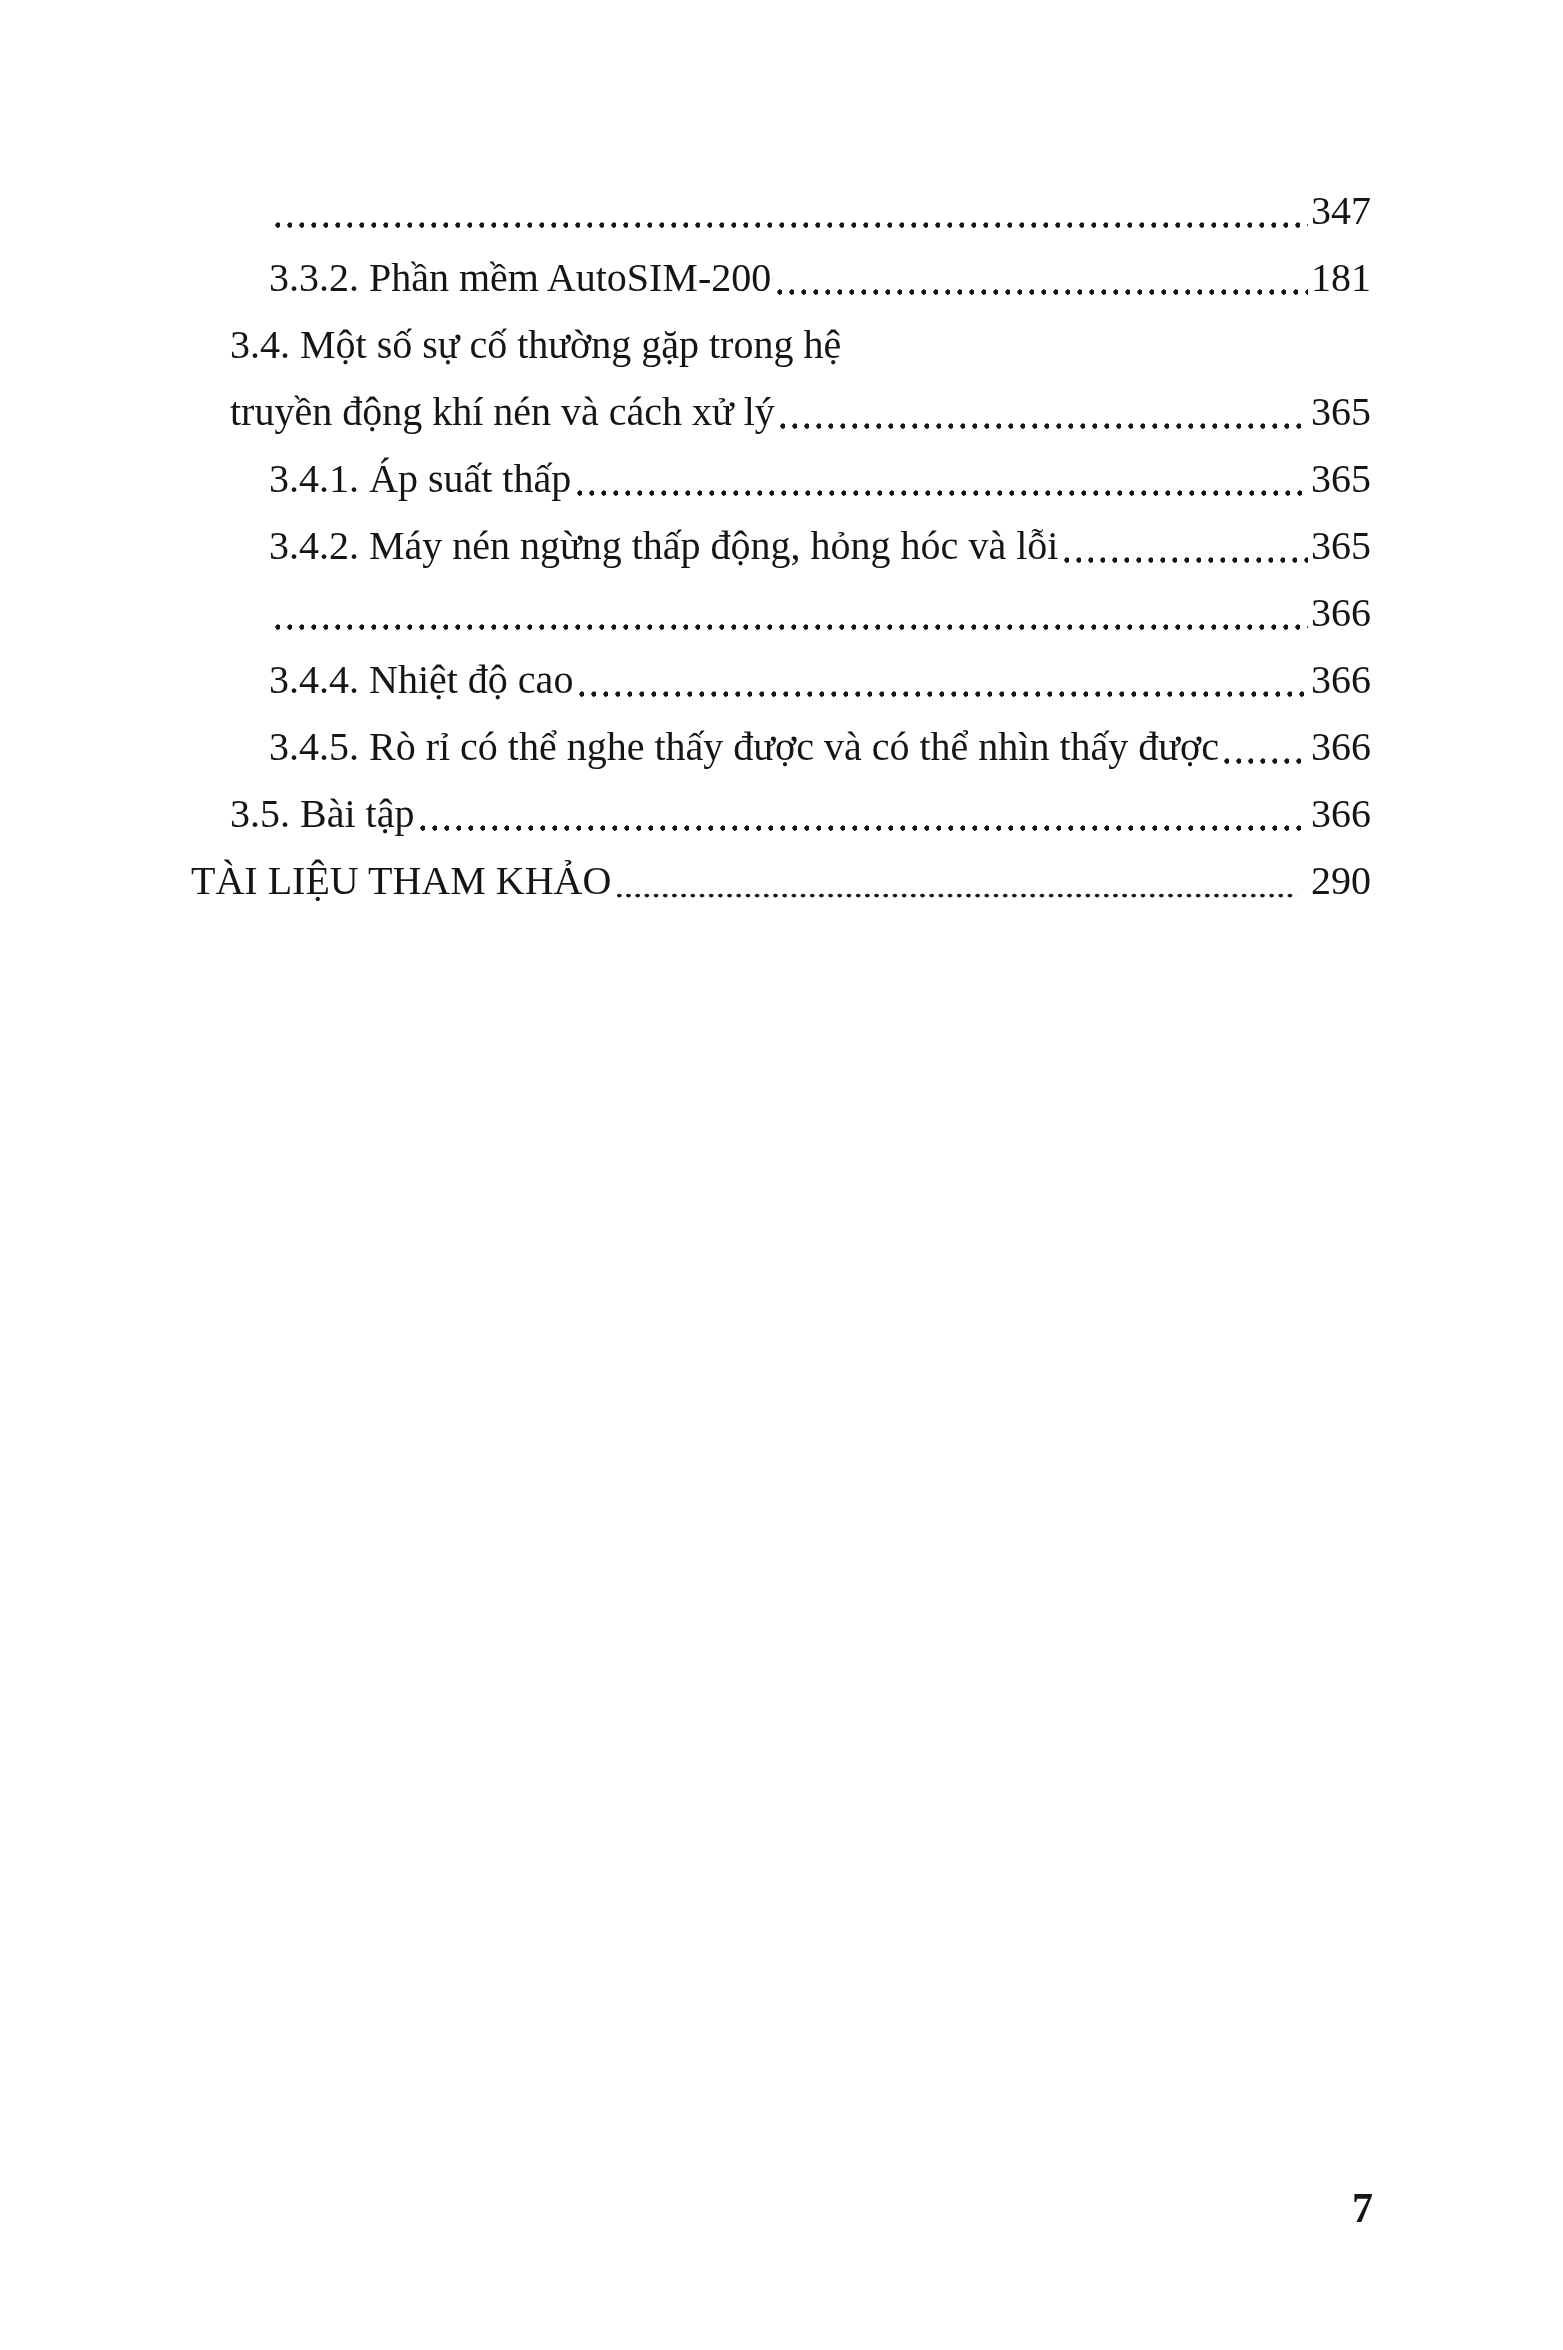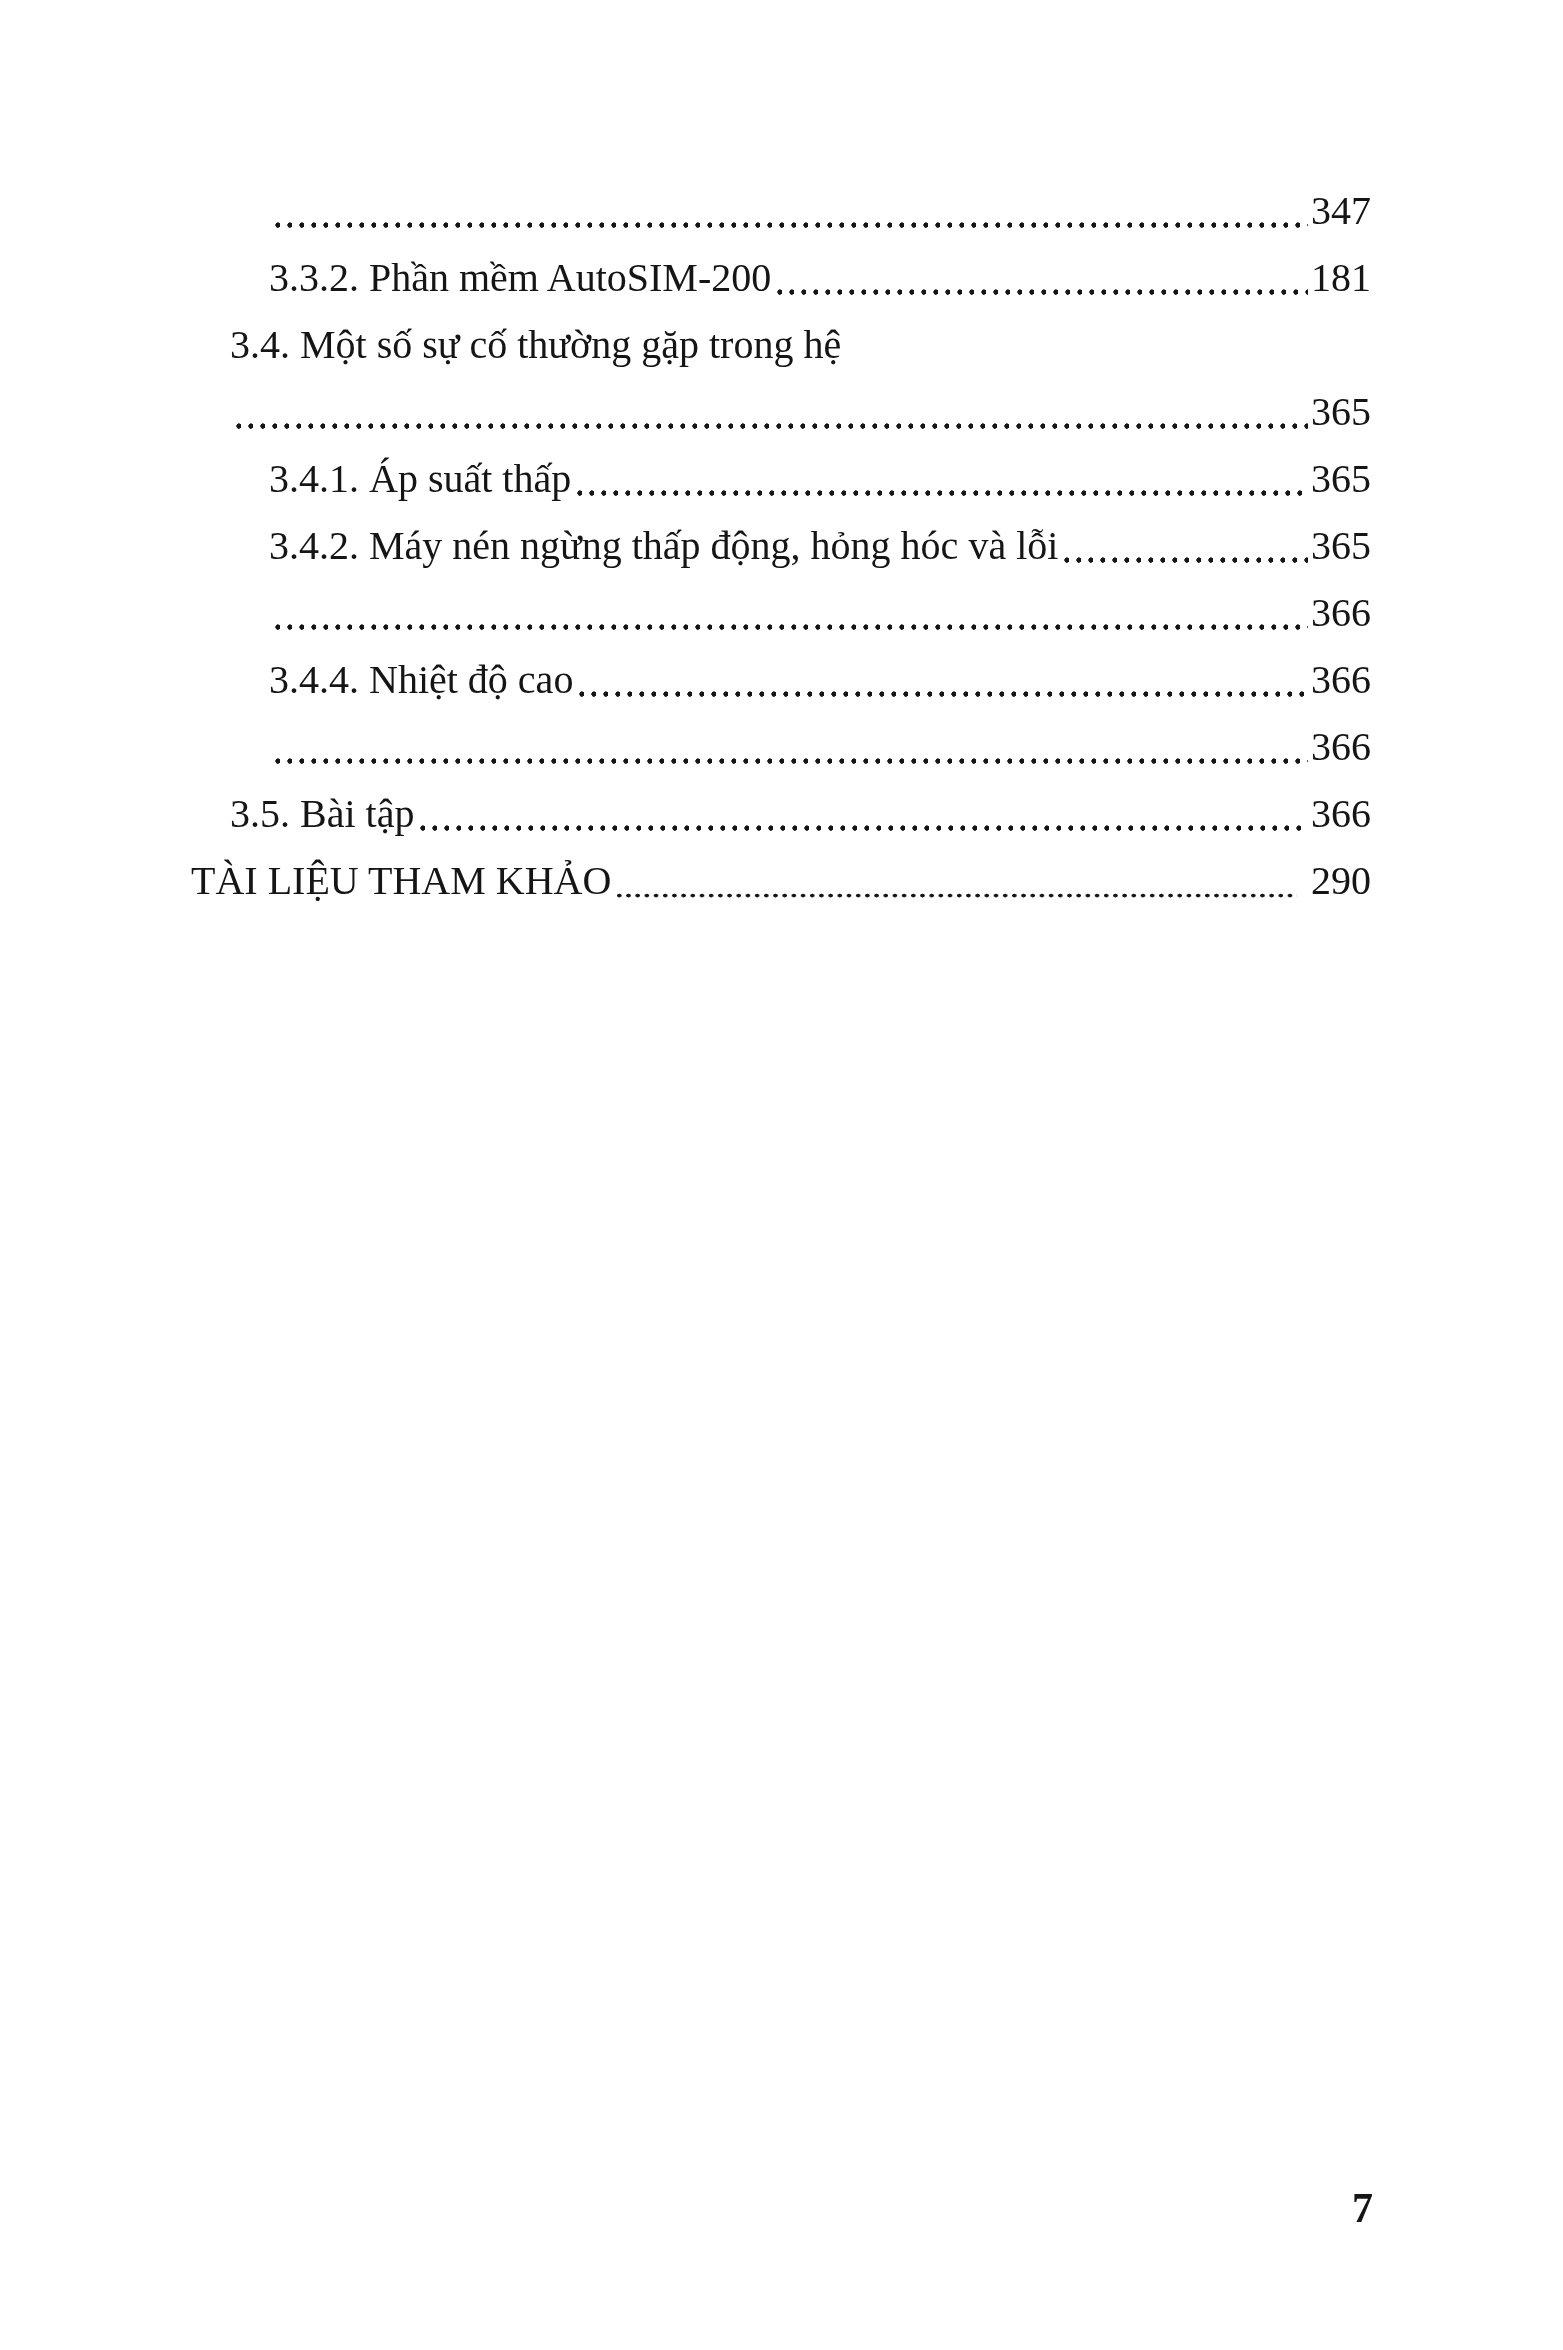--- a/index.html
+++ b/index.html
@@ -69,20 +69,21 @@
     <span class="t">3.3.2. Phần mềm AutoSIM-200</span>
     <span class="leader"></span>
     <span class="num">181</span>
   </div>
 
   <div class="row sec">
     <span class="t">3.4. Một số sự cố thường gặp trong hệ</span>
   </div>
 
   <div class="row sec">
+    <span class="t">truyền động khí nén và cách xử lý</span>
     <span class="leader"></span>
     <span class="num">365</span>
   </div>
 
   <div class="row sub">
     <span class="t">3.4.1. Áp suất thấp</span>
     <span class="leader"></span>
     <span class="num">365</span>
   </div>
 
@@ -97,20 +98,21 @@
     <span class="num">366</span>
   </div>
 
   <div class="row sub">
     <span class="t">3.4.4. Nhiệt độ cao</span>
     <span class="leader"></span>
     <span class="num">366</span>
   </div>
 
   <div class="row sub">
+    <span class="t">3.4.5. Rò rỉ có thể nghe thấy được và có thể nhìn thấy được</span>
     <span class="leader"></span>
     <span class="num">366</span>
   </div>
 
   <div class="row sec">
     <span class="t">3.5. Bài tập</span>
     <span class="leader"></span>
     <span class="num">366</span>
   </div>
 

